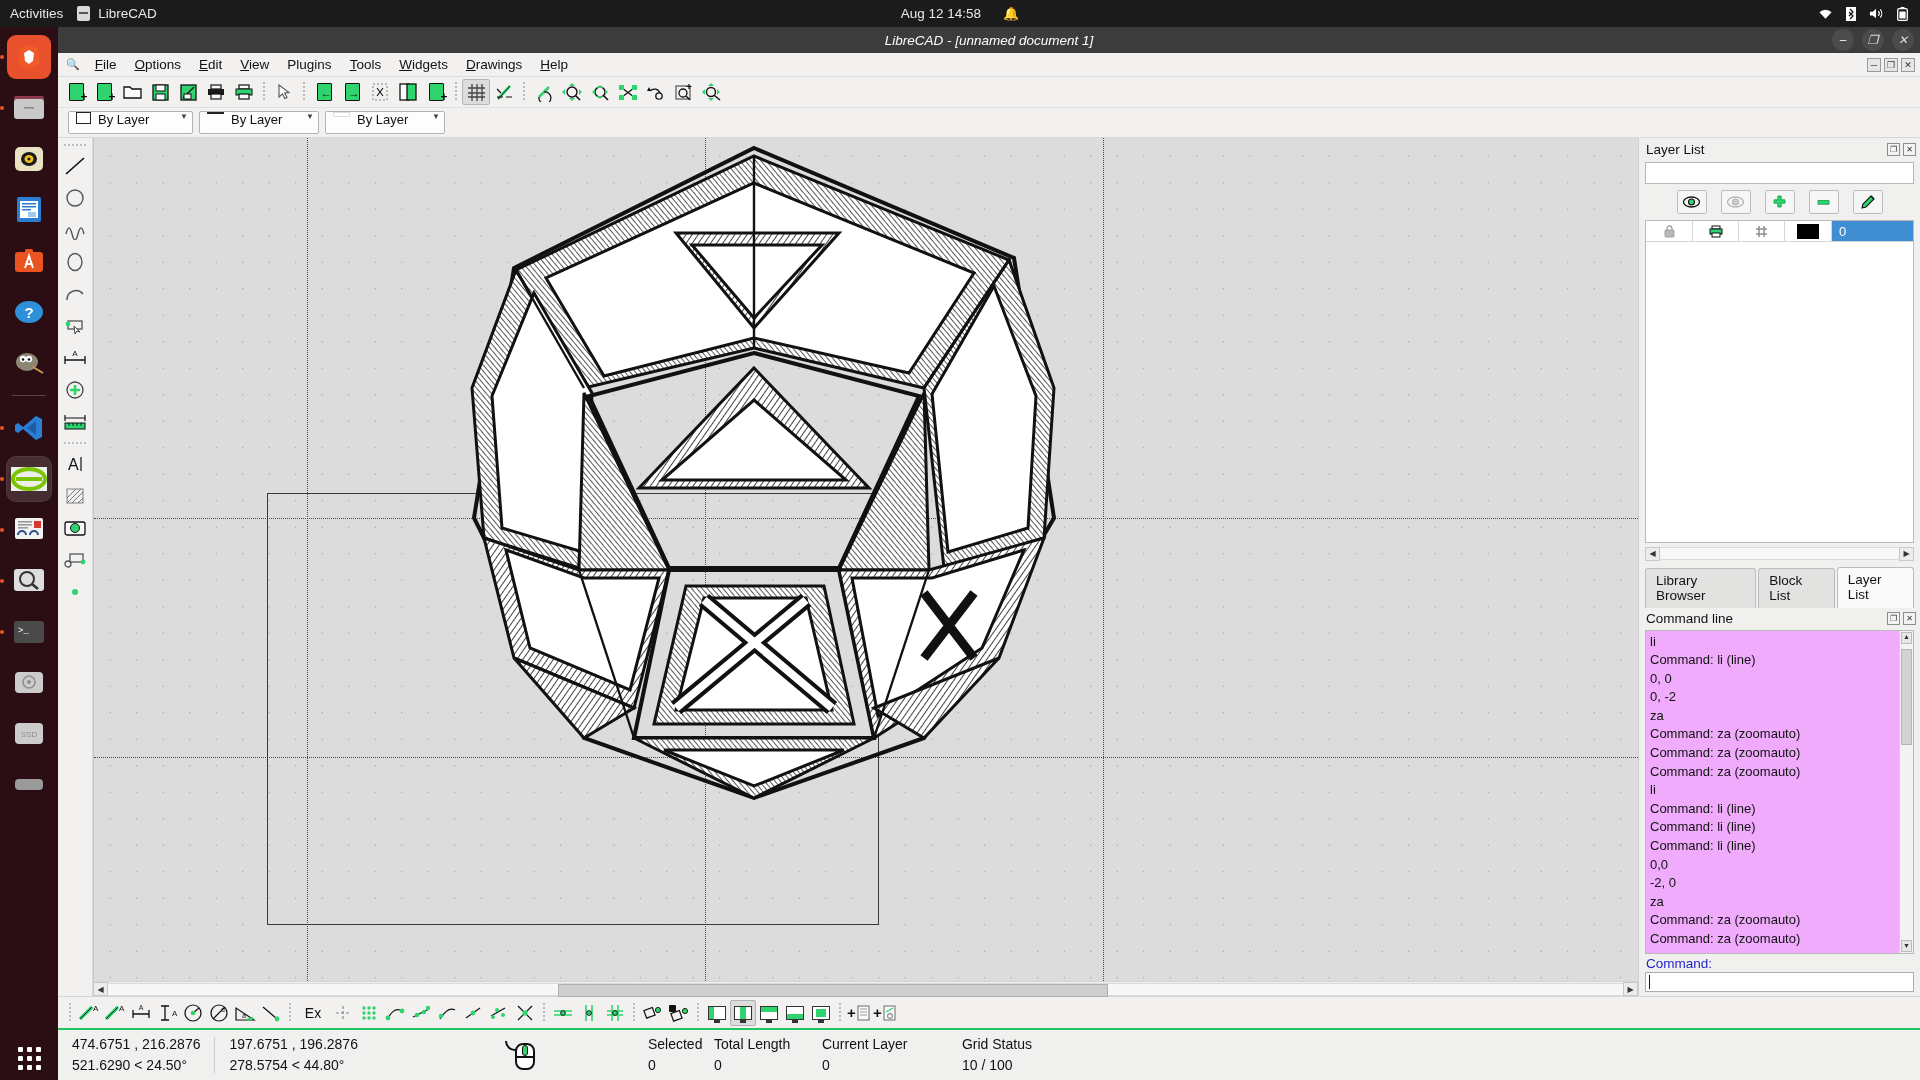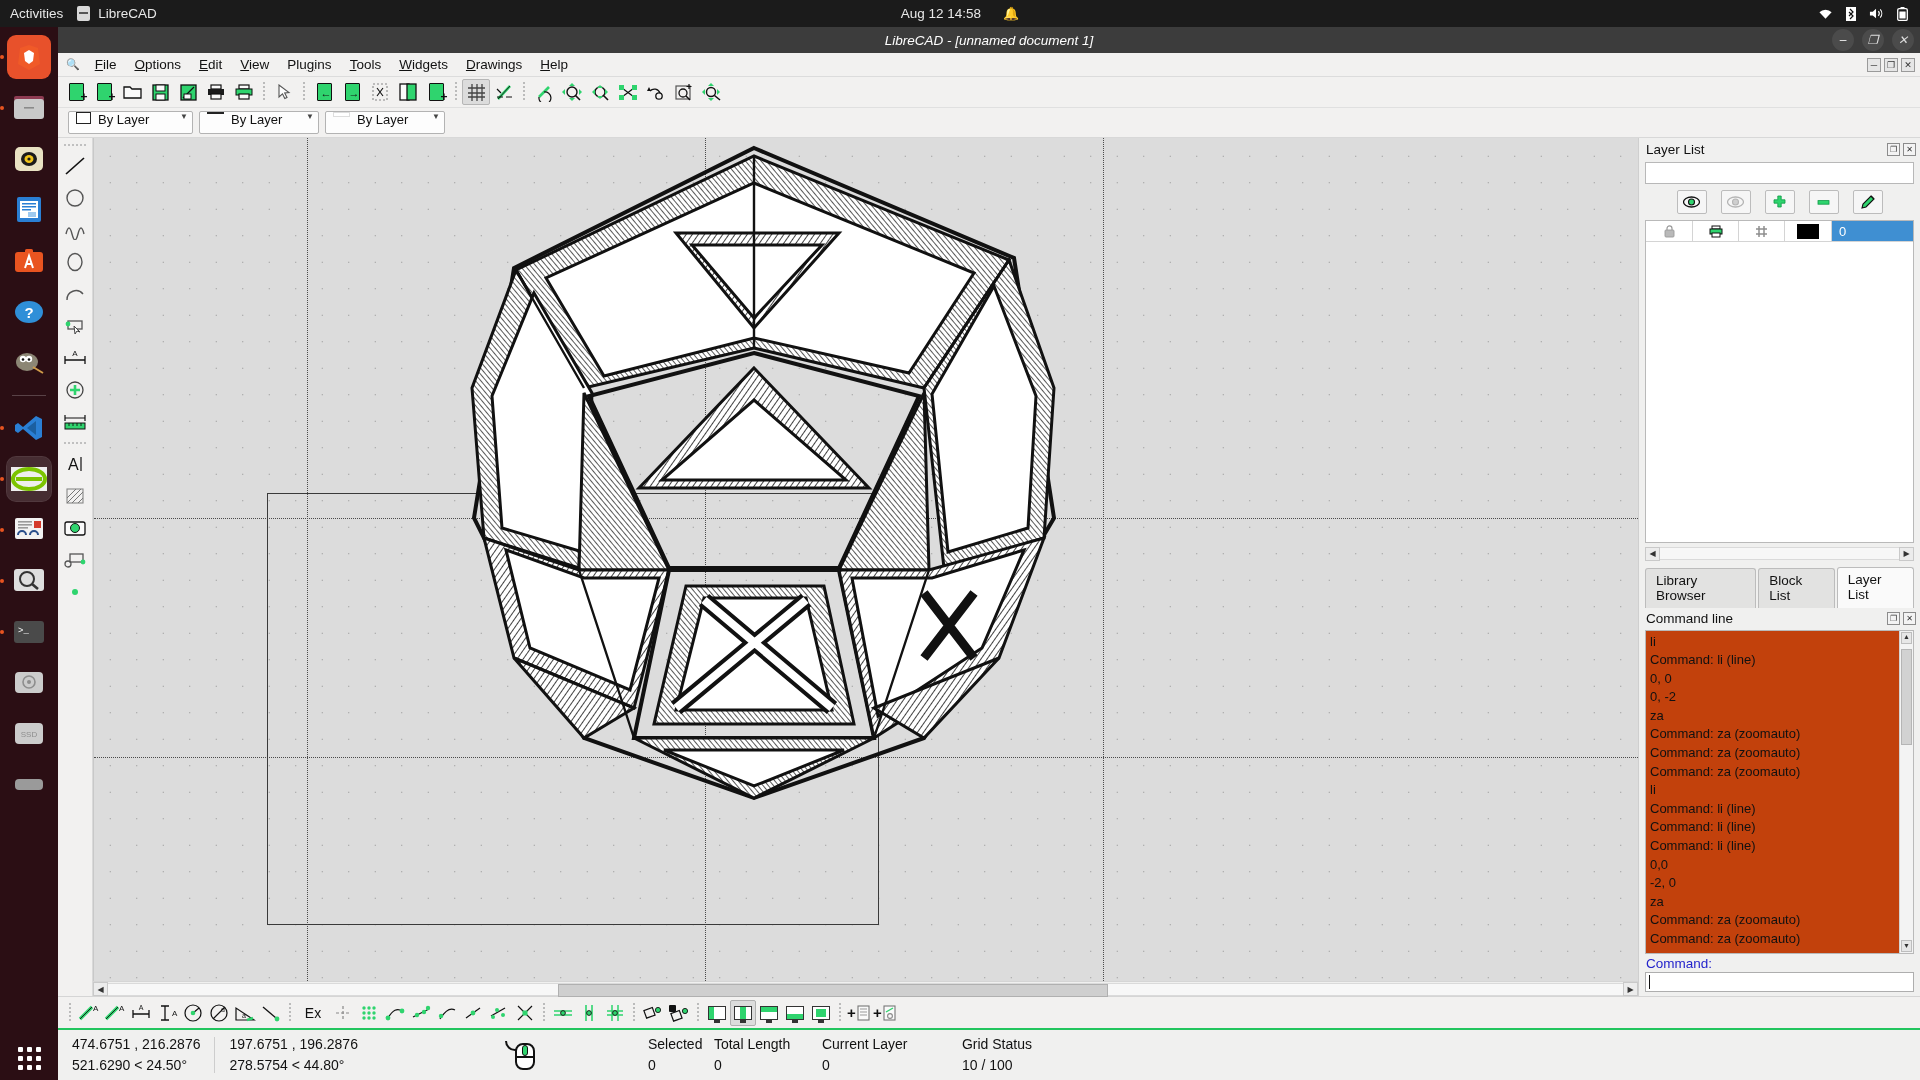--- a/index.html
+++ b/index.html
@@ -204,21 +204,21 @@
   .panel-hscroll { height: 14px; margin: 4px 6px 2px; display: flex; align-items: center; }
 
   .tabs { display: flex; padding: 4px 6px 0; gap: 2px; align-items: flex-end; }
   .tab {
     padding: 4px 10px 5px; font-size: 13.5px; border: 1px solid #bcbcbc;
     border-bottom: none; background: #e2e2e1; border-radius: 3px 3px 0 0; color: #111;
   }
   .tab.active { background: #fafafa; padding-bottom: 6px; }
 
   .cmd-log {
-    flex: 1; margin: 0 6px; background: #c2410c; border: 1px solid #b9b9b9;
+    flex: 1; margin: 0 6px; background: #f0abfc; border: 1px solid #b9b9b9;
     font-size: 13px; color: #111; overflow: hidden; position: relative;
     padding: 2px 0 0 4px; line-height: 18.6px; min-height: 0;
   }
   .cmd-log .vscroll { position: absolute; right: 0; top: 0; bottom: 0; width: 14px;
     background: #f3f3f3; border-left: 1px solid #d2d2d2; }
   .cmd-log .vthumb { position: absolute; right: 1px; top: 18px; width: 11px; height: 96px;
     background: #d2d2d2; border: 1px solid #b5b5b5; }
   .cmd-log .vs-arrow { position: absolute; right: 1px; width: 11px; height: 12px; font-size: 7px;
     display:flex;align-items:center;justify-content:center;background:#e7e7e7;border:1px solid #bdbdbd;color:#333;}
   .cmd-prompt { font-size: 13.5px; color: #2424cc; padding: 2px 6px 0 7px; flex: none; }

